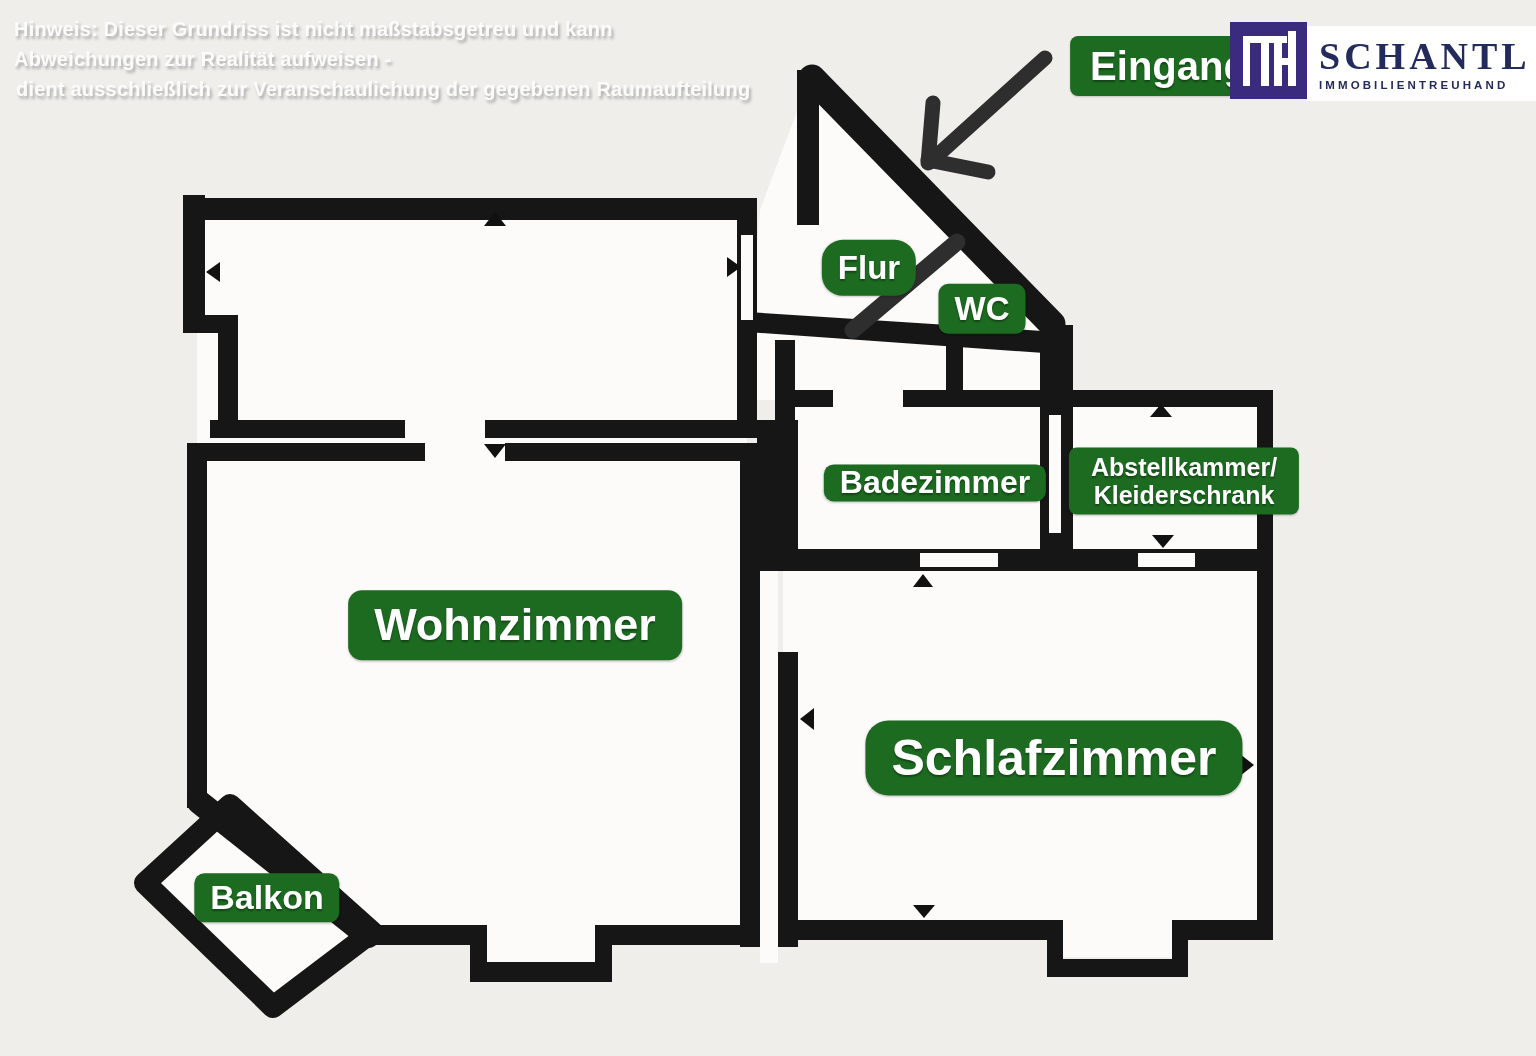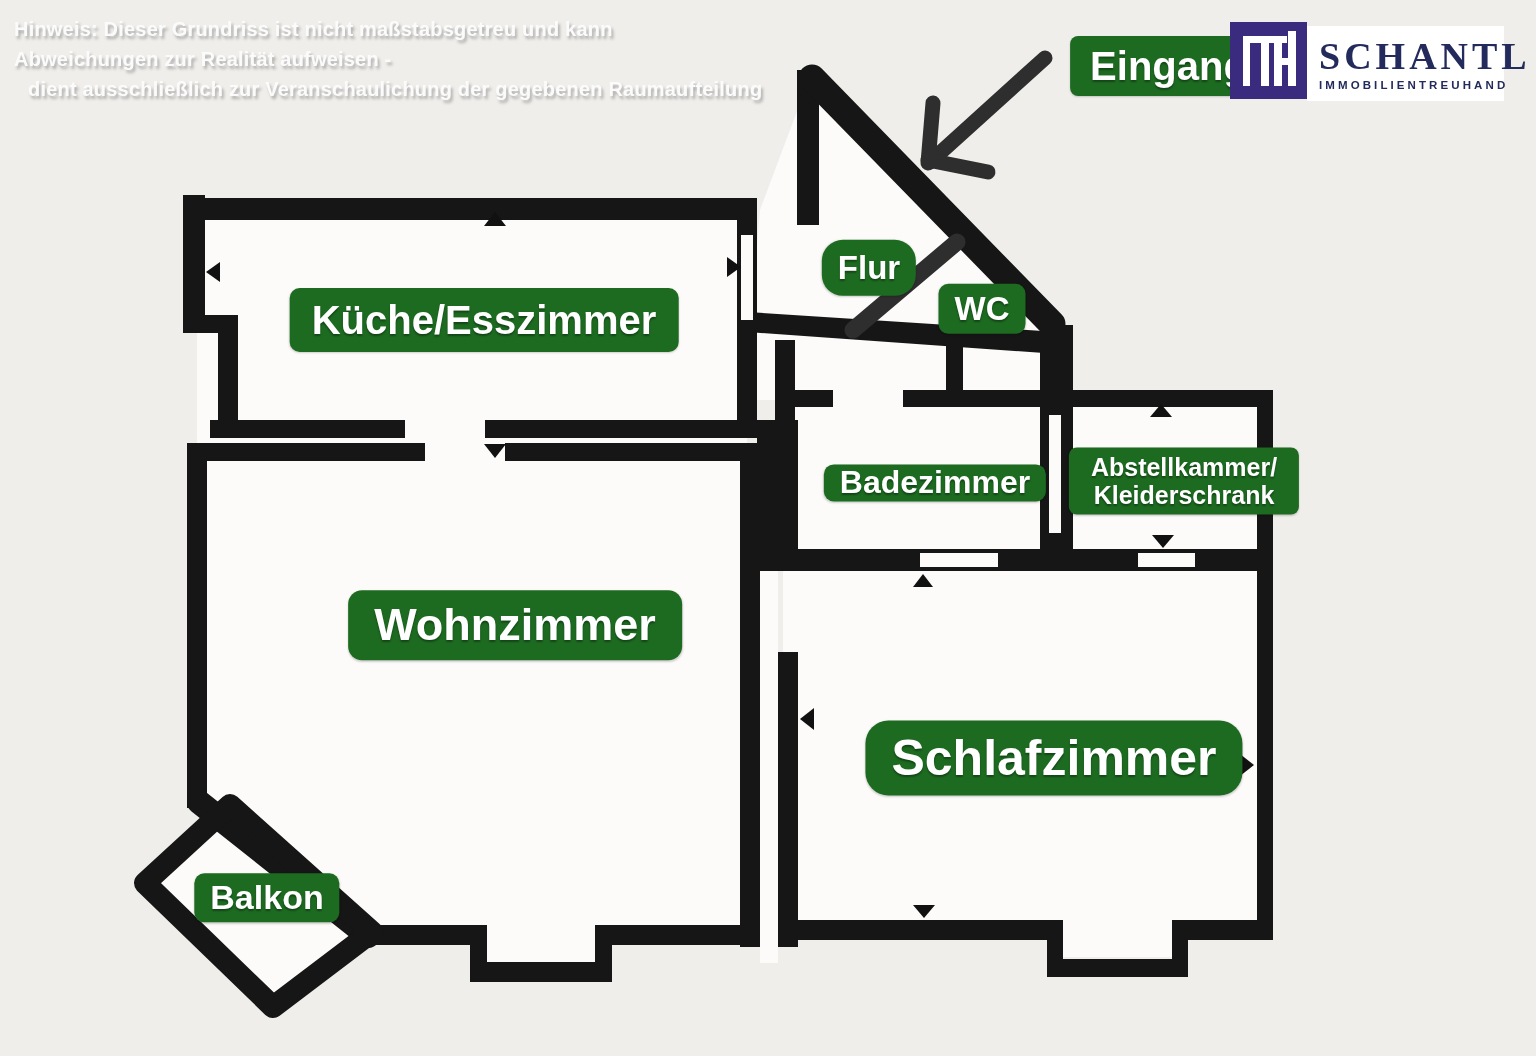--- a/index.html
+++ b/index.html
@@ -45,28 +45,28 @@
   .lbl-balkon{left:243px;top:898px;font-size:34px;padding:6px 16px;}
   .lbl-eingang{left:1145px;top:66px;font-size:40px;padding:8px 20px;border-radius:8px;}
 
   .watermark{
     position:absolute;left:14px;top:14px;
     color:#ffffff;opacity:.82;font-size:20px;font-weight:700;
     text-shadow:2px 3px 3px rgba(105,105,105,.6);
     line-height:30px;letter-spacing:.2px;
   }
   .watermark .wm2{margin-left:0;}
-  .watermark .wm3{margin-left:14px;}
+  .watermark .wm3{margin-left:2px;}
 
   .ith-logo{
     position:absolute;left:1230px;top:22px;width:77px;height:77px;
     background:var(--logo_purple);
   }
   .brand-panel{
-    position:absolute;left:1307px;top:26px;width:197px;height:75px;
+    position:absolute;left:1307px;top:26px;width:229px;height:75px;
     background:#ffffff;display:flex;flex-direction:column;
     justify-content:center;padding-left:12px;box-sizing:border-box;
   }
   .brand-name{
     font-family:"Liberation Serif",serif;font-weight:700;
     color:var(--brand_navy);font-size:38px;letter-spacing:4px;line-height:40px;
   }
   .brand-sub{
     color:var(--brand_navy);font-size:11.5px;font-weight:700;
     letter-spacing:3.1px;margin-top:3px;
@@ -166,21 +166,20 @@
       <line class="arrowline" x1="928" y1="160" x2="988" y2="172"></line>
     </g>
   </svg>
 
   <div class="watermark">
     <div class="wm1">Hinweis: Dieser Grundriss ist nicht maßstabsgetreu und kann</div>
     <div class="wm2">Abweichungen zur Realität aufweisen -</div>
     <div class="wm3">dient ausschließlich zur Veranschaulichung der gegebenen Raumaufteilung</div>
   </div>
 
-  <div class="lbl lbl-kueche">Küche/Esszimmer</div>
   <div class="lbl lbl-flur">Flur</div>
   <div class="lbl lbl-wc">WC</div>
   <div class="lbl lbl-badezimmer">Badezimmer</div>
   <div class="lbl lbl-abstell">
     <div>Abstellkammer/</div>
     <div>Kleiderschrank</div>
   </div>
   <div class="lbl lbl-wohnzimmer">Wohnzimmer</div>
   <div class="lbl lbl-schlafzimmer">Schlafzimmer</div>
   <div class="lbl lbl-balkon">Balkon</div>

